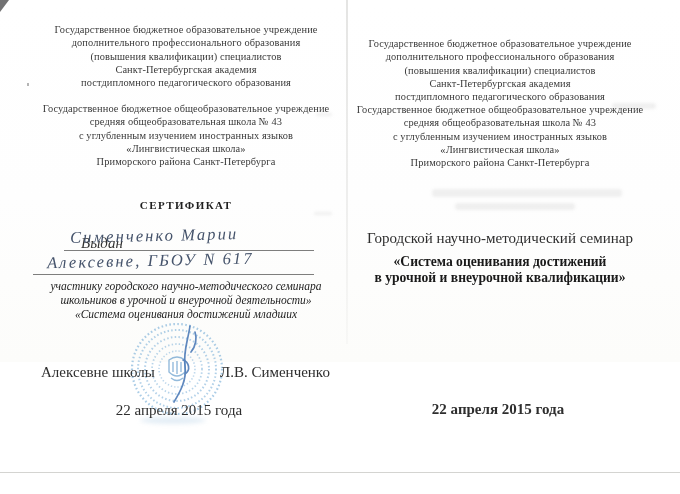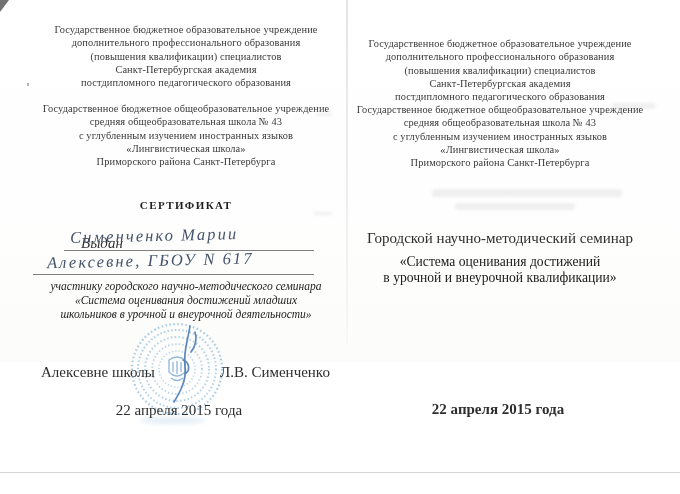--- a/index.html
+++ b/index.html
@@ -20,21 +20,21 @@
   .cert-title { font-weight:bold; font-size:11px; letter-spacing:1.4px; color:#1f1f1f; }
   .issued { font-style:italic; font-size:15px; color:#333;margin-left:48px; }
   .hand {
     font-style:italic; color:#45536b; white-space:nowrap;
     font-size:16.5px; letter-spacing:2.1px; transform:rotate(-1.3deg);
   }
   .uline { height:1px; background:#4c4c4c; opacity:.72; }
   .participant { font-weight:normal; font-style:italic; font-size:11.5px; line-height:13.9px; color:#222; }
   .plain12 { font-size:15px; color:#2e2e2e; white-space:nowrap; }
   .bold { font-weight:bold; }
-  .seminar-title { font-weight:normal; font-size:13.6px; line-height:15.7px; color:#1a1a1a; }
+  .seminar-title { font-weight:bold; font-size:13.6px; line-height:15.7px; color:#1a1a1a; }
   .fold {
     width:2px; top:0; bottom:18px; left:346px;
     background:linear-gradient(180deg, rgba(160,160,155,.28), rgba(160,160,155,.16) 60%, rgba(160,160,155,.05));
   }
   .paper-edge { left:0; width:680px; top:472px; height:1px; background:rgba(160,160,152,.45); }
   .corner {
     left:0; top:0; width:9px; height:12px; background:#59595a;
     clip-path:polygon(0 0,100% 0,0 100%); opacity:.85;
   }
   .ghost { position:absolute; background:rgba(110,110,110,.10); filter:blur(1.6px); border-radius:3px; }
@@ -80,22 +80,22 @@
     <div class="abs issued" style="left:33px; top:235px;">Выдан</div>
 
     <div class="abs hand" style="left:70px; top:226px;">Сименченко Марии</div>
     <div class="abs uline" style="left:64px; top:250px; width:250px;"></div>
 
     <div class="abs hand" style="left:47px; top:251px;">Алексевне, ГБОУ N 617</div>
     <div class="abs uline" style="left:33px; top:274px; width:281px;"></div>
 
     <div class="abs participant center" style="left:24px; top:280px; width:324px;">
       <div>участнику городского научно-методического семинара</div>
+      <div>школьников в урочной и внеурочной деятельности»</div>
       <div>«Система оценивания достижений младших</div>
-      <div>школьников в урочной и внеурочной деятельности»</div>
     </div>
 
     <svg class="abs" style="left:127px; top:322px;" width="100" height="98" viewBox="0 0 100 98">
       <g fill="none" stroke="#7cb0d9">
         <circle cx="50" cy="47" r="45" stroke-width="2.2" stroke-dasharray="1.6,2.4" opacity="0.65"></circle>
         <circle cx="50" cy="47" r="39" stroke-width="2.0" stroke-dasharray="1.5,2.2" opacity="0.60"></circle>
         <circle cx="50" cy="47" r="32" stroke-width="2.0" stroke-dasharray="1.5,2.3" opacity="0.58"></circle>
         <circle cx="50" cy="47" r="25" stroke-width="1.8" stroke-dasharray="1.4,2.2" opacity="0.55"></circle>
         <circle cx="50" cy="47" r="18" stroke-width="1.6" stroke-dasharray="1.3,2.0" opacity="0.5"></circle>
       </g>

